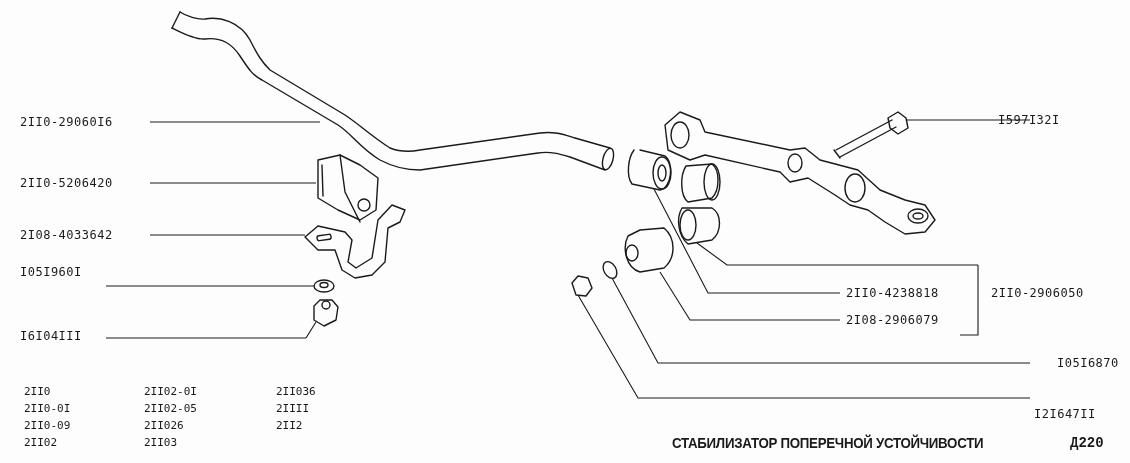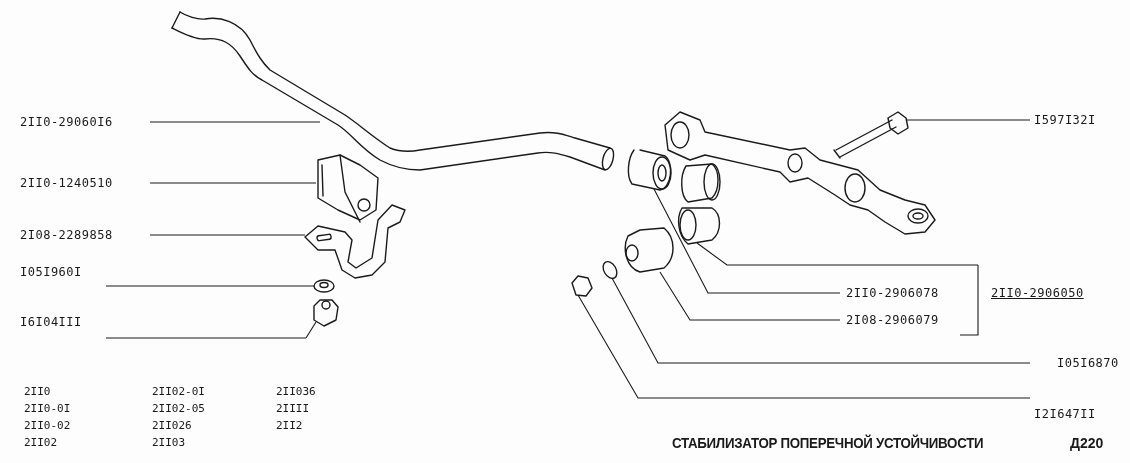--- a/index.html
+++ b/index.html
@@ -1,25 +1,25 @@
 <!DOCTYPE html>
 <html><head>
 <meta charset="utf-8">
 <style>
   html, body { margin:0; padding:0; background:#fdfdfd; }
   body { width:1130px; height:463px; position:relative; overflow:hidden;
          font-family:"DejaVu Sans Mono","Liberation Mono",monospace; color:#1a1a1a; }
   svg.drawing { position:absolute; left:0; top:0; width:1130px; height:463px; }
   .lbl { position:absolute; font-size:12px; letter-spacing:0.5px; white-space:nowrap; line-height:16px; }
-  .assembly { text-decoration:underline; }
+  .assembly { }
   .models { position:absolute; top:383px; font-size:11px; line-height:17px; }
   .models div { white-space:nowrap; }
   .title { position:absolute; left:672px; top:435px; font-family:"Liberation Sans","DejaVu Sans",sans-serif;
            font-weight:bold; font-size:14px; letter-spacing:-0.3px; transform:scaleX(0.95); transform-origin:left; }
-  .pageno { position:absolute; left:1070px; top:435px; font-family:Liberation Sans, sans-serif;
+  .pageno { position:absolute; left:1070px; top:435px; font-family:Liberation Mono, monospace;
             font-weight:bold; font-size:14px; }
 </style>
 </head>
 <body>
 
 <svg class="drawing" viewBox="0 0 1130 463" xmlns="http://www.w3.org/2000/svg">
   <g fill="none" stroke="#1a1a1a" stroke-width="1.4" stroke-linecap="round" stroke-linejoin="round">
 
     <g>
       <path d="M180,12 C186,16 198,20 205,19 C220,16 240,22 250,40 C258,56 262,62 270,70 L345,115 C360,125 370,135 390,148 C400,152 410,152 420,150 L540,133 C555,131 565,135 575,138 L610,148"></path>
@@ -88,39 +88,39 @@
     <polyline points="697,243 727,265 978,265"></polyline>
     <polyline points="654,189 708,293 840,293"></polyline>
     <polyline points="660,272 690,320 840,320"></polyline>
     <polyline points="978,265 978,335 960,335"></polyline>
     <polyline points="612,278 658,363 1030,363"></polyline>
     <polyline points="578,295 638,398 1030,398"></polyline>
   </g>
 </svg>
 
 <div class="lbl" style="left:20px;top:114px">2II0-29060I6</div>
-<div class="lbl" style="left:20px;top:175px">2II0-1240510</div>
-<div class="lbl" style="left:20px;top:227px">2I08-2289858</div>
+<div class="lbl" style="left:20px;top:175px">2II0-5206420</div>
+<div class="lbl" style="left:20px;top:227px">2I08-4033642</div>
 <div class="lbl" style="left:20px;top:264px">I05I960I</div>
-<div class="lbl" style="left:20px;top:314px">I6I04III</div>
+<div class="lbl" style="left:20px;top:328px">I6I04III</div>
 
-<div class="lbl" style="left:1034px;top:112px">I597I32I</div>
-<div class="lbl" style="left:846px;top:285px">2II0-2906078</div>
+<div class="lbl" style="left:998px;top:112px">I597I32I</div>
+<div class="lbl" style="left:846px;top:285px">2II0-4238818</div>
 <div class="lbl" style="left:846px;top:312px">2I08-2906079</div>
 <div class="lbl assembly" style="left:991px;top:285px">2II0-2906050</div>
 <div class="lbl" style="left:1057px;top:355px">I05I6870</div>
 <div class="lbl" style="left:1034px;top:406px">I2I647II</div>
 
 <div class="models" style="left:24px">
   <div>2II0</div>
   <div>2II0-0I</div>
-  <div>2II0-02</div>
+  <div>2II0-09</div>
   <div>2II02</div>
 </div>
-<div class="models" style="left:152px">
+<div class="models" style="left:144px">
   <div>2II02-0I</div>
   <div>2II02-05</div>
   <div>2II026</div>
   <div>2II03</div>
 </div>
 <div class="models" style="left:276px">
   <div>2II036</div>
   <div>2IIII</div>
   <div>2II2</div>
 </div>

